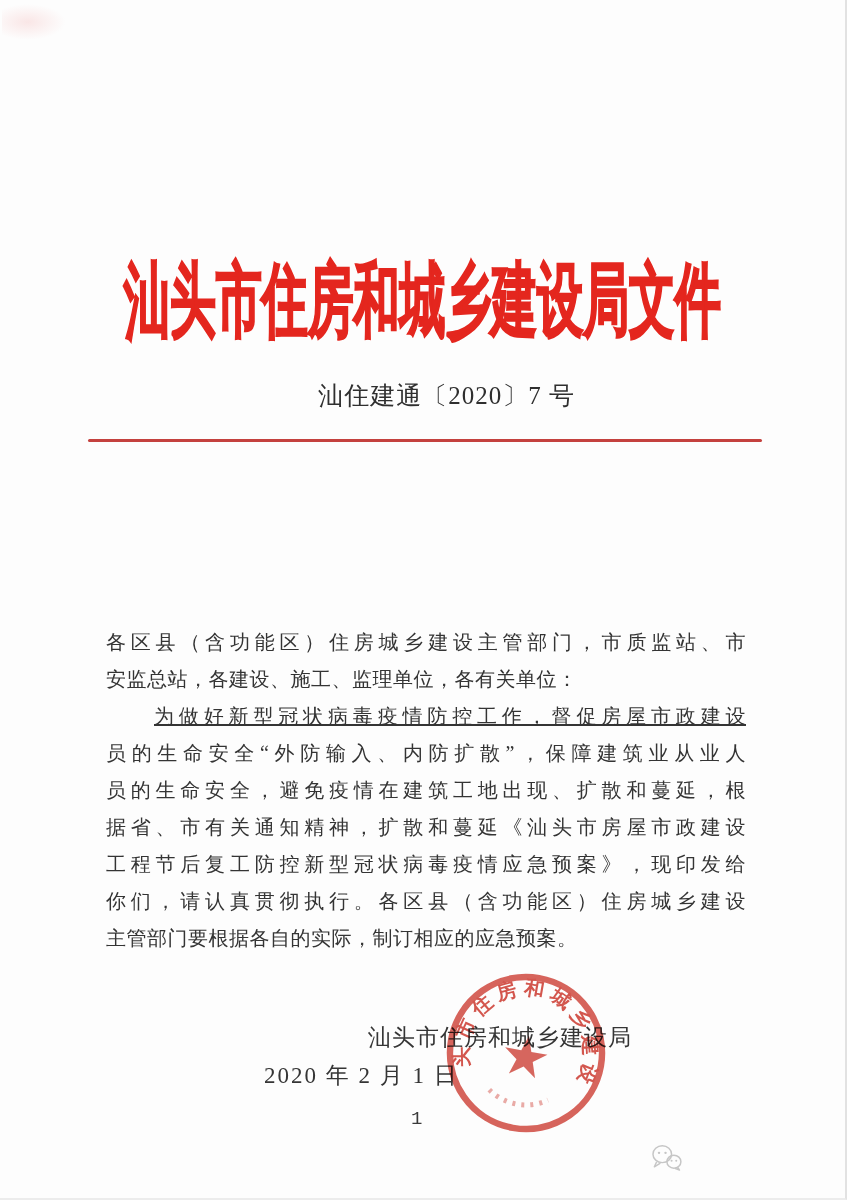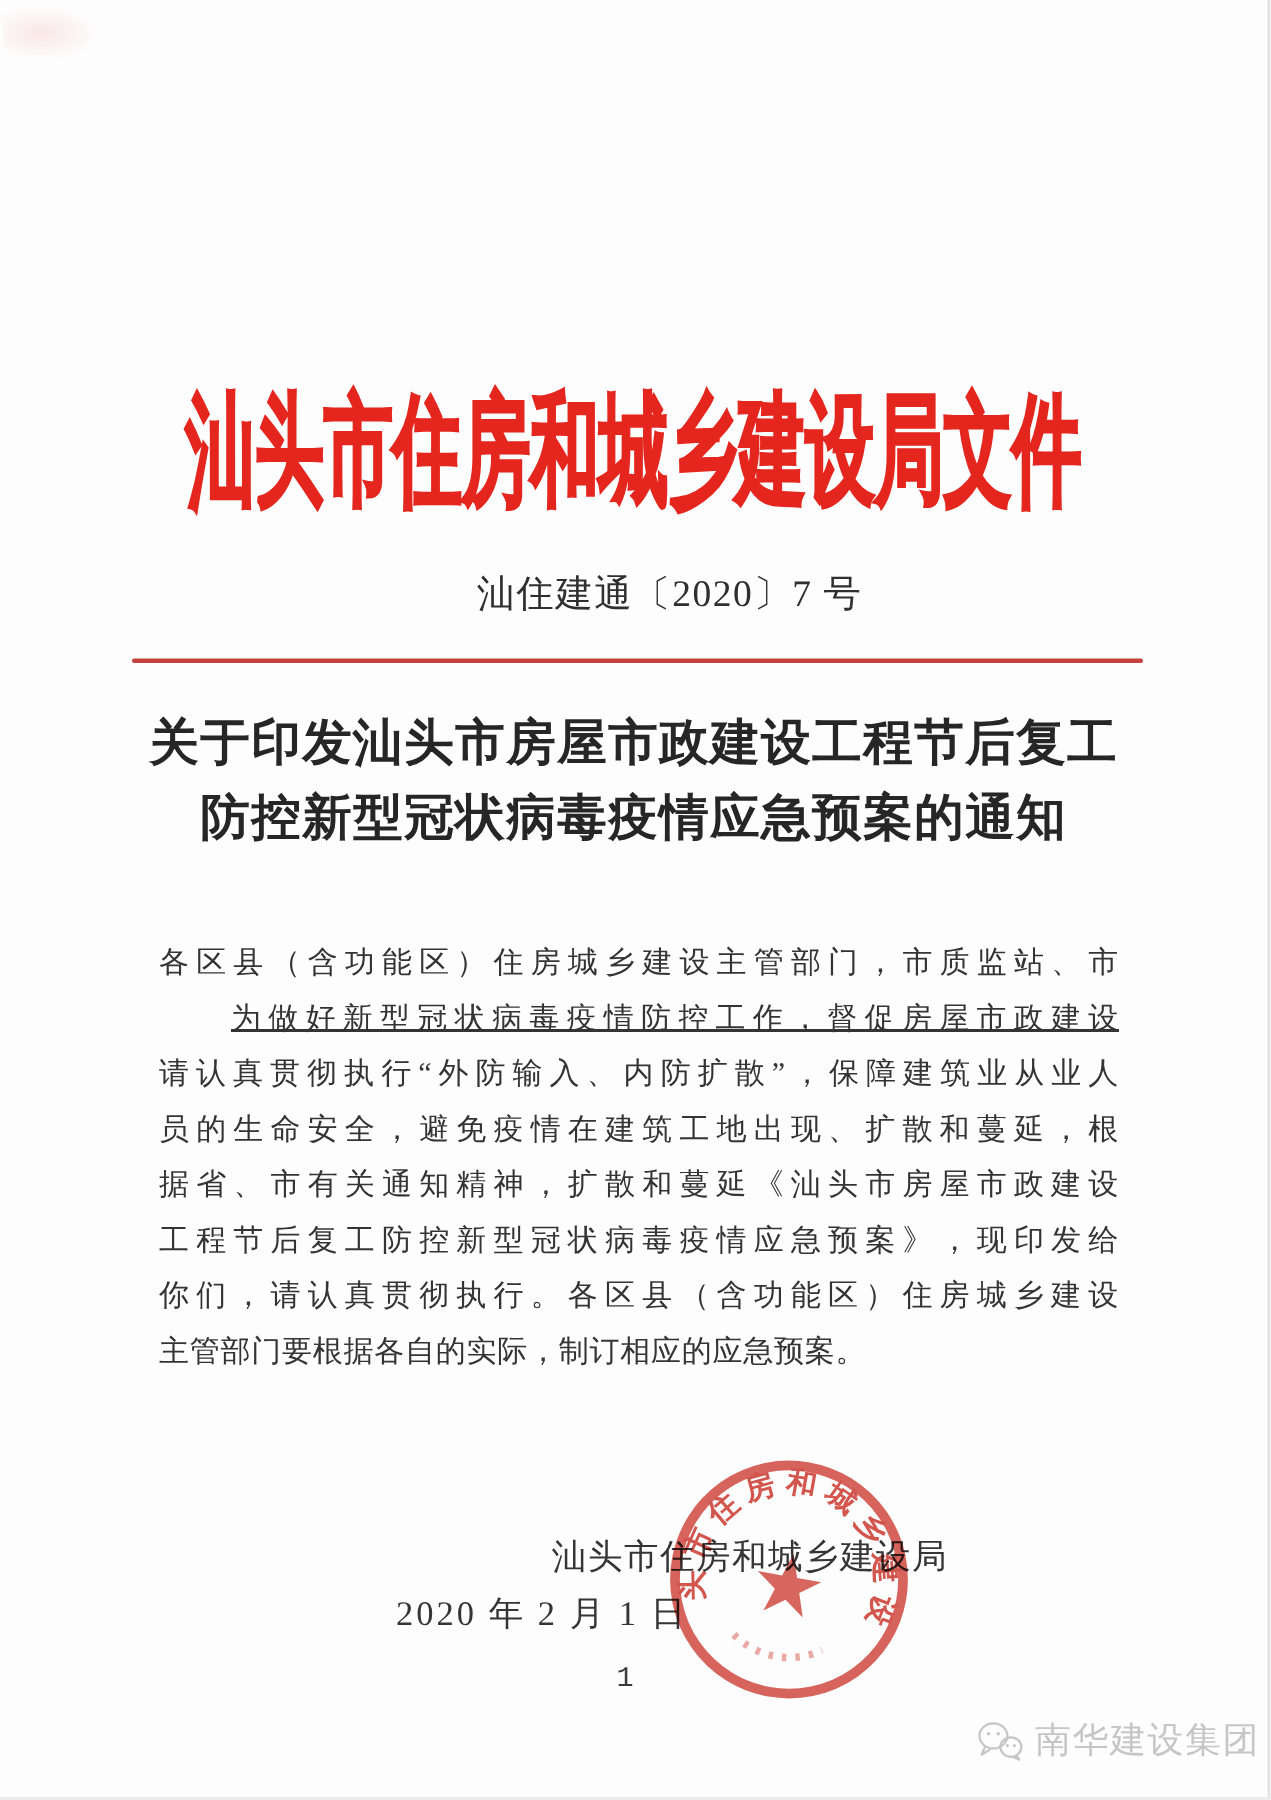--- a/index.html
+++ b/index.html
@@ -55,29 +55,26 @@
   <div class="artifact"></div>
 
   <div class="gov-title">
     <span>汕头市住房和城乡建设局文件</span>
   </div>
 
   <div class="doc-number">汕住建通〔2020〕7 号</div>
 
   <div class="red-rule"></div>
 
-  <div class="subject">
-    <div>关于印发汕头市房屋市政建设工程节后复工</div>
-    <div>防控新型冠状病毒疫情应急预案的通知</div>
-  </div>
 
   <div class="body-text">
     <div class="bline fill">各区县（含功能区）住房城乡建设主管部门，市质监站、市</div>
+    <div class="bline">安监总站，各建设、施工、监理单位，各有关单位：</div>
     <div class="bline fill indent">为做好新型冠状病毒疫情防控工作，督促房屋市政建设</div>
-    <div class="bline fill">请认真贯彻执行“外防输入、内防扩散”，保障建筑业从业人</div>
+    <div class="bline fill">员的生命安全“外防输入、内防扩散”，保障建筑业从业人</div>
     <div class="bline fill">员的生命安全，避免疫情在建筑工地出现、扩散和蔓延，根</div>
     <div class="bline fill">据省、市有关通知精神，扩散和蔓延《汕头市房屋市政建设</div>
     <div class="bline fill">工程节后复工防控新型冠状病毒疫情应急预案》，现印发给</div>
     <div class="bline fill">你们，请认真贯彻执行。各区县（含功能区）住房城乡建设</div>
     <div class="bline">主管部门要根据各自的实际，制订相应的应急预案。</div>
   </div>
 
   <div class="sig-org">汕头市住房和城乡建设局</div>
   <div class="sig-date">2020 年 2 月 1 日</div>
 
@@ -99,16 +96,15 @@
     <svg class="wm-icon" width="32" height="27" viewBox="0 0 34 29">
       <ellipse cx="13" cy="11" rx="10" ry="9" fill="none" stroke="#c6c6c6" stroke-width="1.6"></ellipse>
       <path d="M 7,19 L 4.5,24.5 L 11,20.5" fill="none" stroke="#c6c6c6" stroke-width="1.6" stroke-linejoin="round"></path>
       <circle cx="9.5" cy="9.5" r="1.3" fill="#c6c6c6"></circle>
       <circle cx="16.5" cy="9.5" r="1.3" fill="#c6c6c6"></circle>
       <ellipse cx="25.5" cy="19" rx="7.5" ry="7" fill="none" stroke="#c6c6c6" stroke-width="1.6"></ellipse>
       <path d="M 29.5,25 L 31.5,28 L 26.5,26" fill="none" stroke="#c6c6c6" stroke-width="1.6" stroke-linejoin="round"></path>
       <circle cx="23" cy="18" r="1.1" fill="#c6c6c6"></circle>
       <circle cx="28" cy="18" r="1.1" fill="#c6c6c6"></circle>
     </svg>
-    <span>南华建设集团</span>
   </div>
 
 </div>
 
 </body></html>

